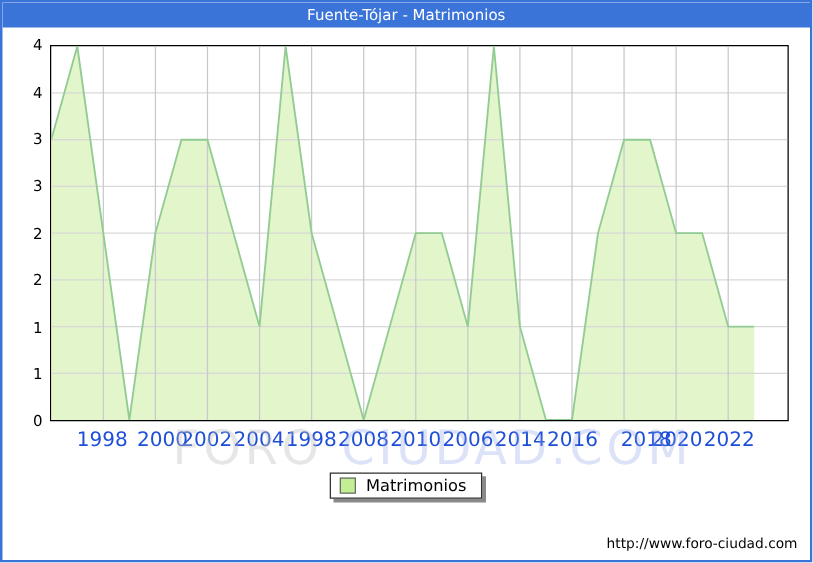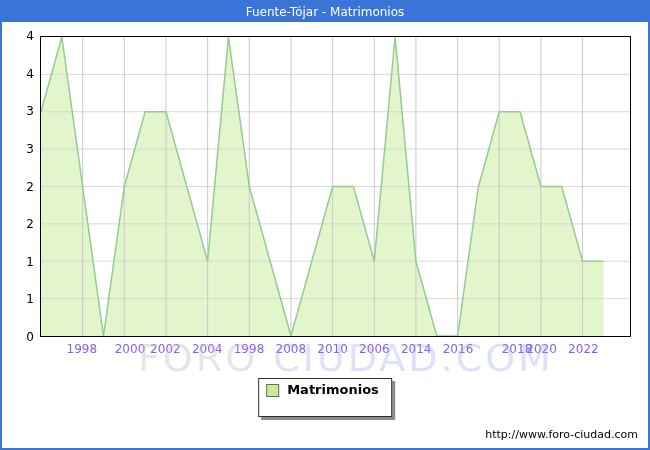--- a/index.html
+++ b/index.html
@@ -10,28 +10,28 @@
     --grid-v:#c9c9cd;
     --swatch:#c3ee96;
   }
   html,body{margin:0;padding:0;background:#fff;font-family:"DejaVu Sans","Liberation Sans",sans-serif;}
   .frame{position:relative;width:646px;height:446px;border:2px solid var(--accent-blue);background:#fff;overflow:hidden;}
   .titlebar{position:absolute;left:0;top:0;width:100%;height:20px;background:var(--accent-blue);
     color:#fff;font-size:12px;text-align:center;line-height:20px;}
   .plot{position:absolute;left:38px;top:34px;width:589px;height:299px;border:1px solid #000;background:#fff;}
   .plot svg{position:absolute;left:0;top:0;width:100%;height:100%;}
   .ylabels .tick{position:absolute;width:28px;text-align:right;font-size:12px;color:#000;height:14px;line-height:14px;}
-  .xlabels .tick{position:absolute;transform:translateX(-50%);font-size:12px;color:#8b5cf6;white-space:nowrap;}
+  .xlabels .tick{position:absolute;transform:translateX(-50%);font-size:16px;color:#1d4ed8;white-space:nowrap;}
   .watermark{position:absolute;left:136px;top:334px;font-size:38px;letter-spacing:3px;white-space:nowrap;
     font-family:"DejaVu Sans","Liberation Sans",sans-serif;pointer-events:none;}
   .watermark .w1{color:rgba(190,190,190,.38);}
   .watermark .w2{color:rgba(140,160,230,.30);}
   .legend{position:absolute;left:50%;transform:translateX(-50%);top:376px;background:#fff;
     border:1px solid #2f2f2f;box-shadow:3px 3px 0 rgba(40,40,40,.55);
-    display:flex;align-items:flex-end;gap:8px;padding:3px 12px 19px 7px;font-weight:bold;}
+    display:flex;align-items:flex-start;gap:8px;padding:3px 12px 1px 7px;}
   .legend .swatch{width:11px;height:11px;background:var(--swatch);border:1px solid #6a6a6a;display:inline-block;}
   .legend .label{font-size:13px;color:#000;}
   .url{position:absolute;right:10px;top:426px;font-size:11px;color:#000;text-align:center;}
 </style>
 </head>
 <body>
 
 <div class="frame">
   <div class="titlebar">Fuente-Tójar - Matrimonios</div>
 

